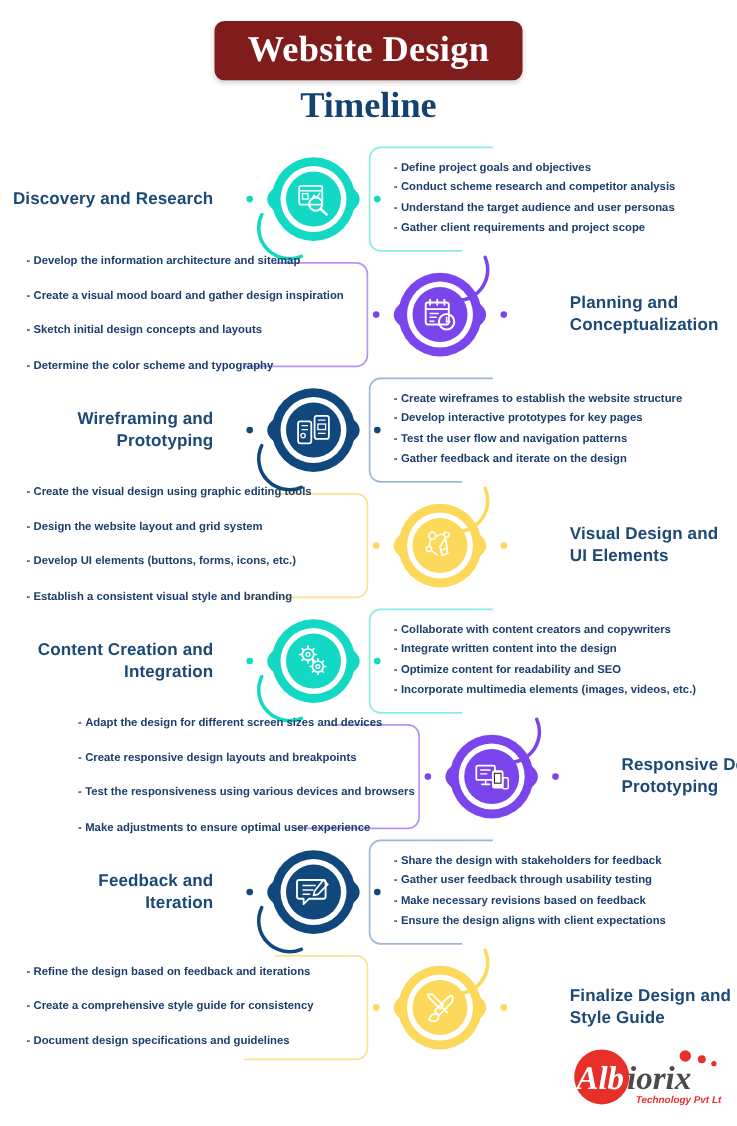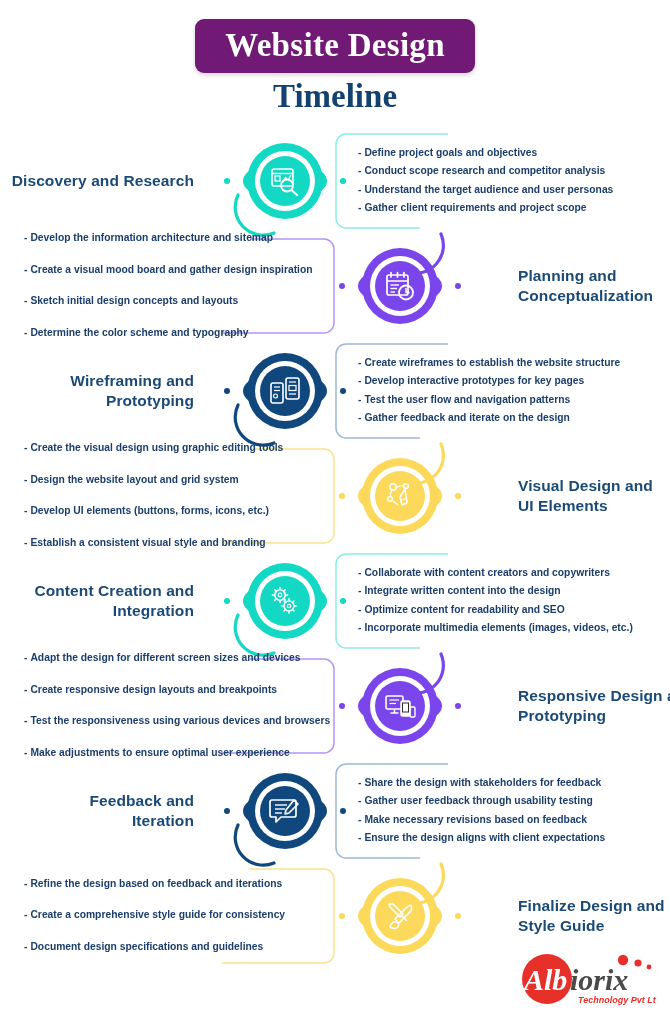--- a/index.html
+++ b/index.html
@@ -9,21 +9,21 @@
     font-family: "Liberation Sans", sans-serif;
     overflow: hidden;
   }
   #page { position: relative; width: 670px; height: 1024px; background: #fff; }
 
   
   .header { position: absolute; top: 0; left: 0; width: 670px; height: 118px;
             display: flex; flex-direction: column; align-items: center; }
   .title-box {
     margin-top: 19px;
-    background: #701a75;
+    background: #7f1d1d;
     border-radius: 9px;
     padding: 7px 30px 9px 30px;
     box-shadow: 0 2px 5px rgba(0,0,0,.18);
   }
   .title-box .t1 {
     font-family: "Liberation Serif", serif;
     font-weight: bold; font-size: 33px; color: #ffffff;
     letter-spacing: .3px; line-height: 38px; white-space: nowrap;
   }
   .title-sub {
@@ -105,21 +105,21 @@
 
   <div id="rows">
       <div class="row" style="top: 128px;">
         <div class="row-inner">
           <div class="bracket br-right">
             <svg width="342" height="98" viewBox="0 0 342 98">
       <path d="M 120 2 H 18 A 10 10 0 0 0 8 12 V 86 A 10 10 0 0 0 18 96 H 92" fill="none" stroke="#8AEDE3" stroke-width="1.5"></path>
             </svg>
             <ul class="bullets">
               <li><span class="dash">-</span><span>Define project goals and objectives</span></li>
-              <li><span class="dash">-</span><span>Conduct scope research and competitor analysis</span></li>
+              <li><span class="dash">-</span><span>Conduct scheme research and competitor analysis</span></li>
               <li><span class="dash">-</span><span>Understand the target audience and user personas</span></li>
               <li><span class="dash">-</span><span>Gather client requirements and project scope</span></li>
             </ul>
           </div>
           <div class="badge-wrap" style="left: 210px;">
             <div class="badge">
               <div class="ring-outer" style="background:#12D8C4"></div>
      <div class="ring-gap"></div>
      <div class="ring-disc" style="background:#12D8C4"></div>
      <div class="badge-icon">
@@ -387,21 +387,21 @@
             </div>
           </div>
           <div class="cdot" style="left: 227px; background: rgb(18, 216, 196);"></div>
           <div class="cdot" style="left: 343px; background: rgb(18, 216, 196);"></div>
           <div class="label lft" style="color: rgb(27, 74, 118);">
             <div>Content Creation and</div>
             <div>Integration</div>
           </div>
         </div>
       </div>
-      <div class="row" style="top: 653px;">
+      <div class="row" style="top: 653px; padding-left: 47px;">
         <div class="row-inner">
           <div class="bracket br-left">
             <svg width="342" height="98" viewBox="0 0 342 98">
       <path d="M 250 2 H 324 A 10 10 0 0 1 334 12 V 86 A 10 10 0 0 1 324 96 H 222" fill="none" stroke="#B794F4" stroke-width="1.5"></path>
             </svg>
             <ul class="bullets">
               <li><span class="dash">-</span><span>Adapt the design for different screen sizes and devices</span></li>
               <li><span class="dash">-</span><span>Create responsive design layouts and breakpoints</span></li>
               <li><span class="dash">-</span><span>Test the responsiveness using various devices and browsers</span></li>
               <li><span class="dash">-</span><span>Make adjustments to ensure optimal user experience</span></li>

